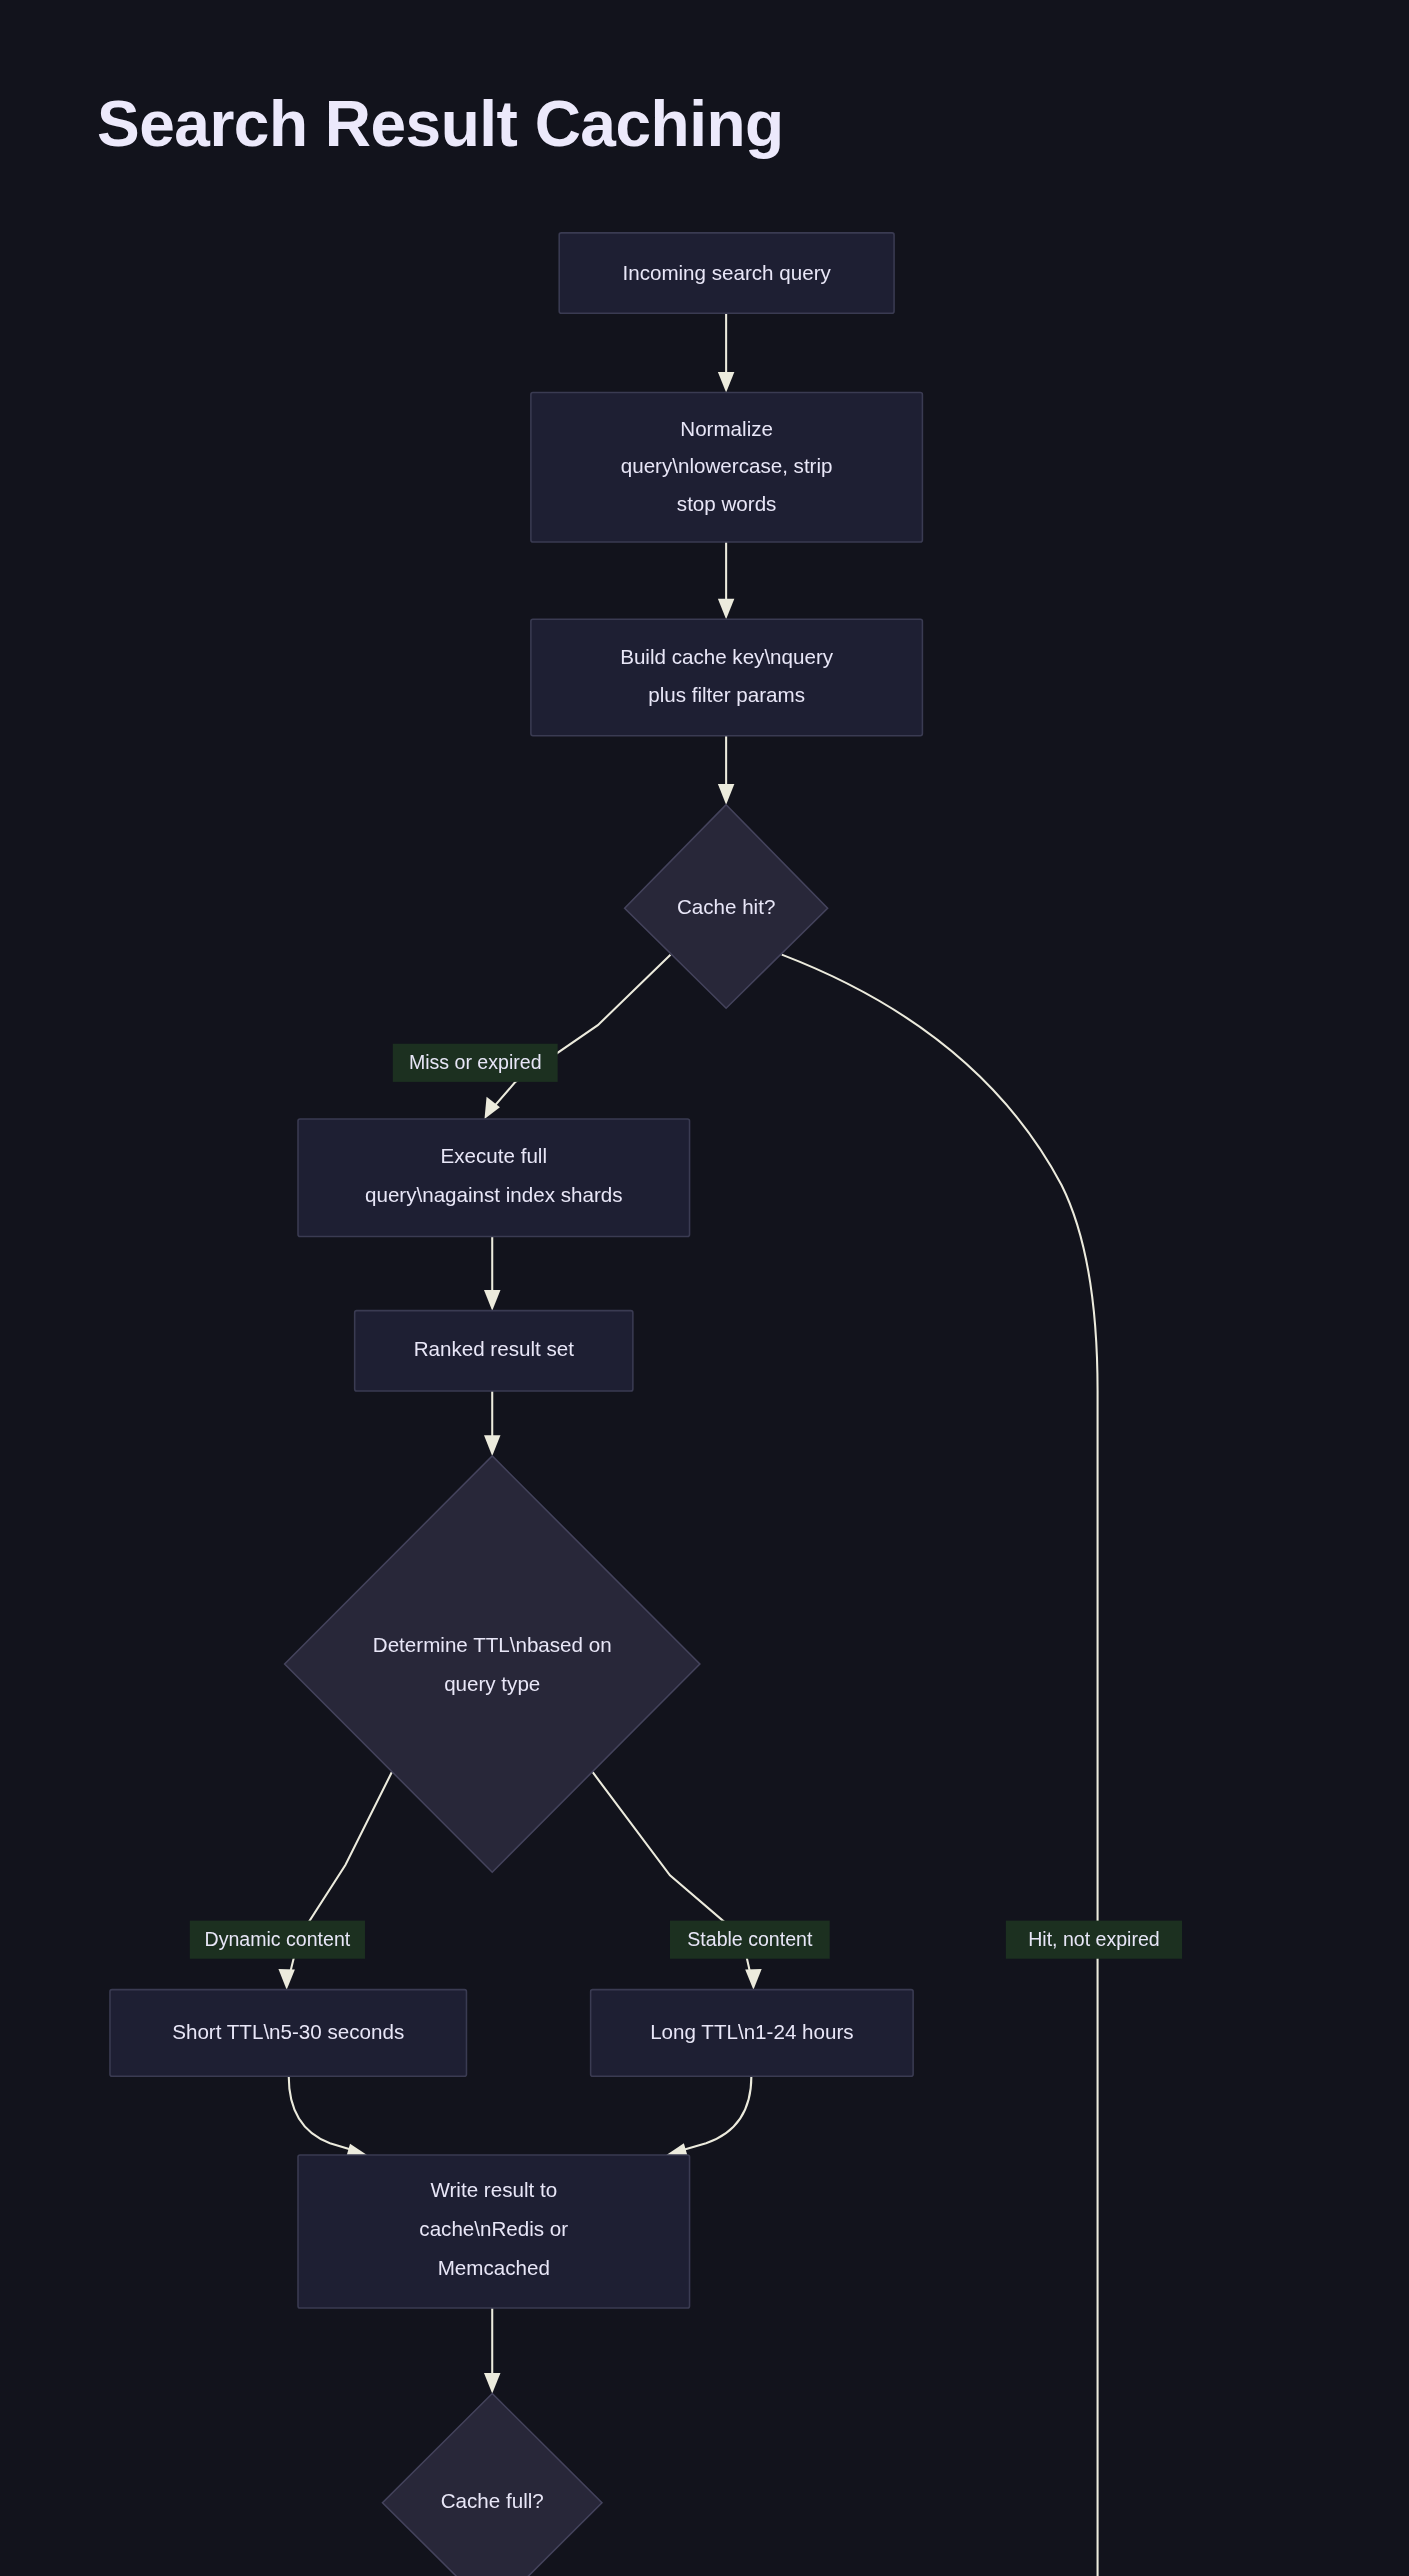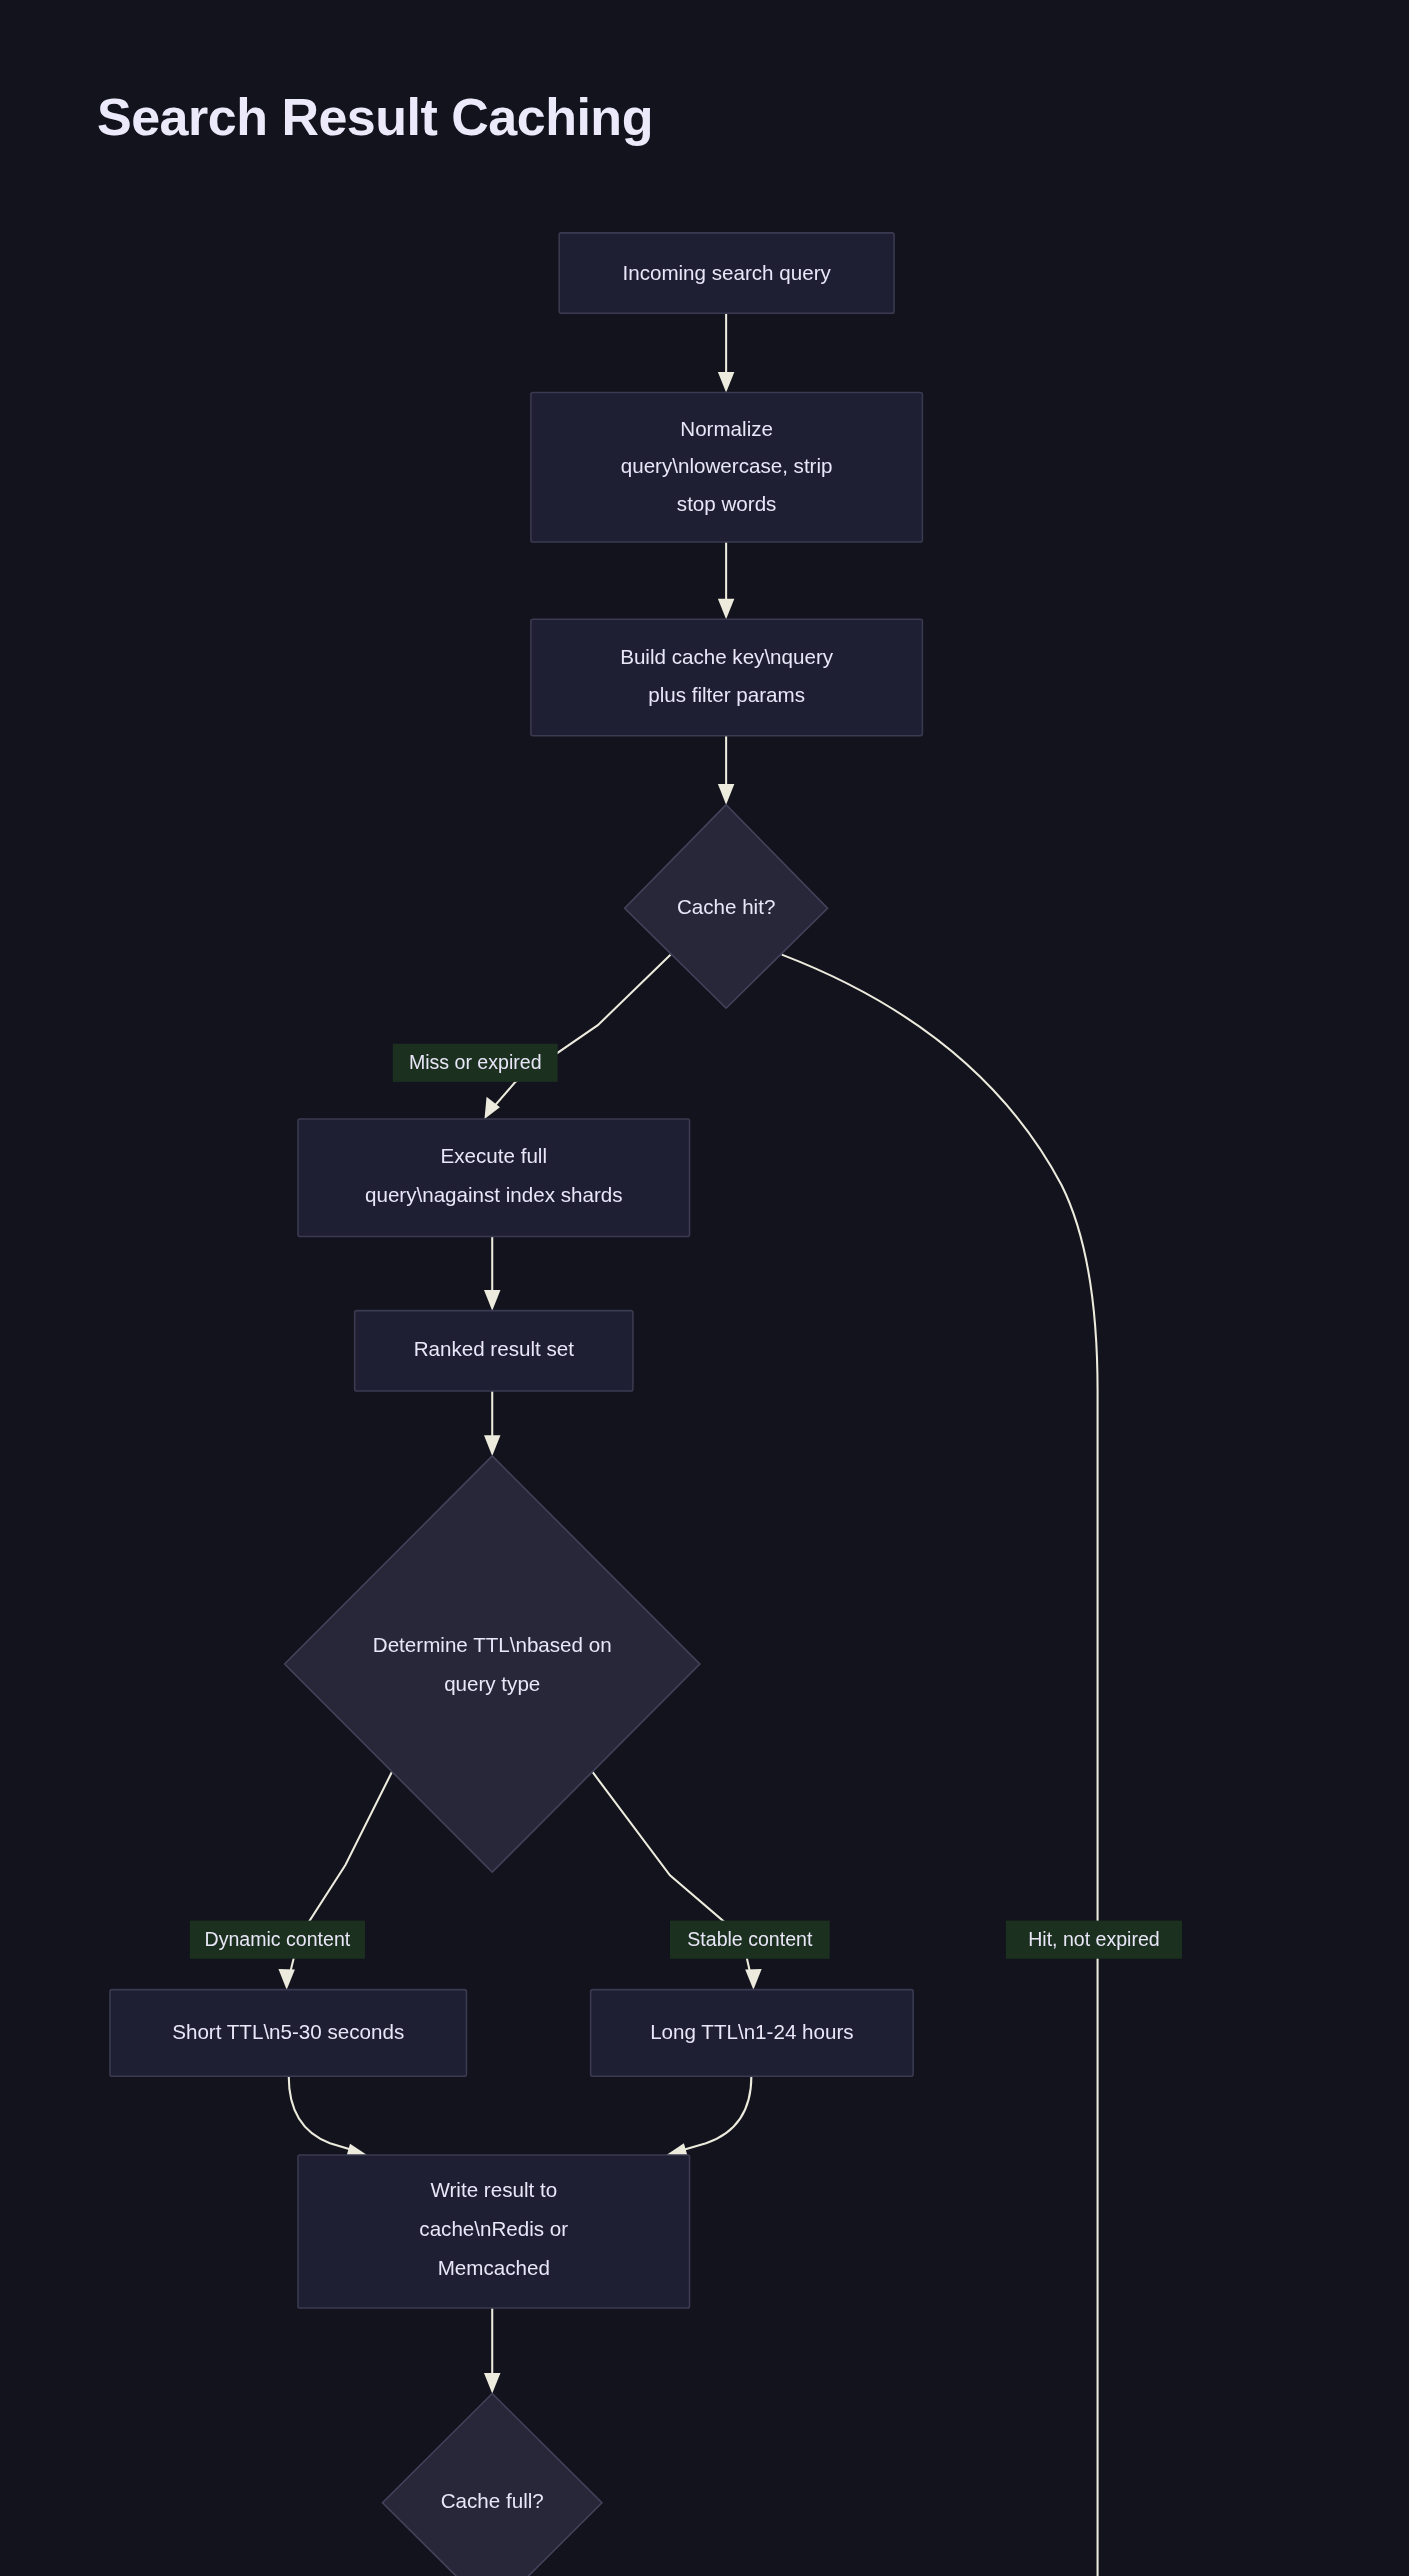--- a/index.html
+++ b/index.html
@@ -12,21 +12,21 @@
     width: 1410px;
     height: 3189px;
     background: #12131c;
     font-family: "Liberation Sans", sans-serif;
     overflow: hidden;
   }
   #title {
     position: absolute;
     left: 97px;
     top: 87px;
-    font-size: 52px;
+    font-size: 64px;
     font-weight: bold;
     color: #ece9fb;
     letter-spacing: -0.5px;
     white-space: nowrap;
   }
   #flow-svg {
     position: absolute;
     left: 0;
     top: 0;
     width: 1410px;

